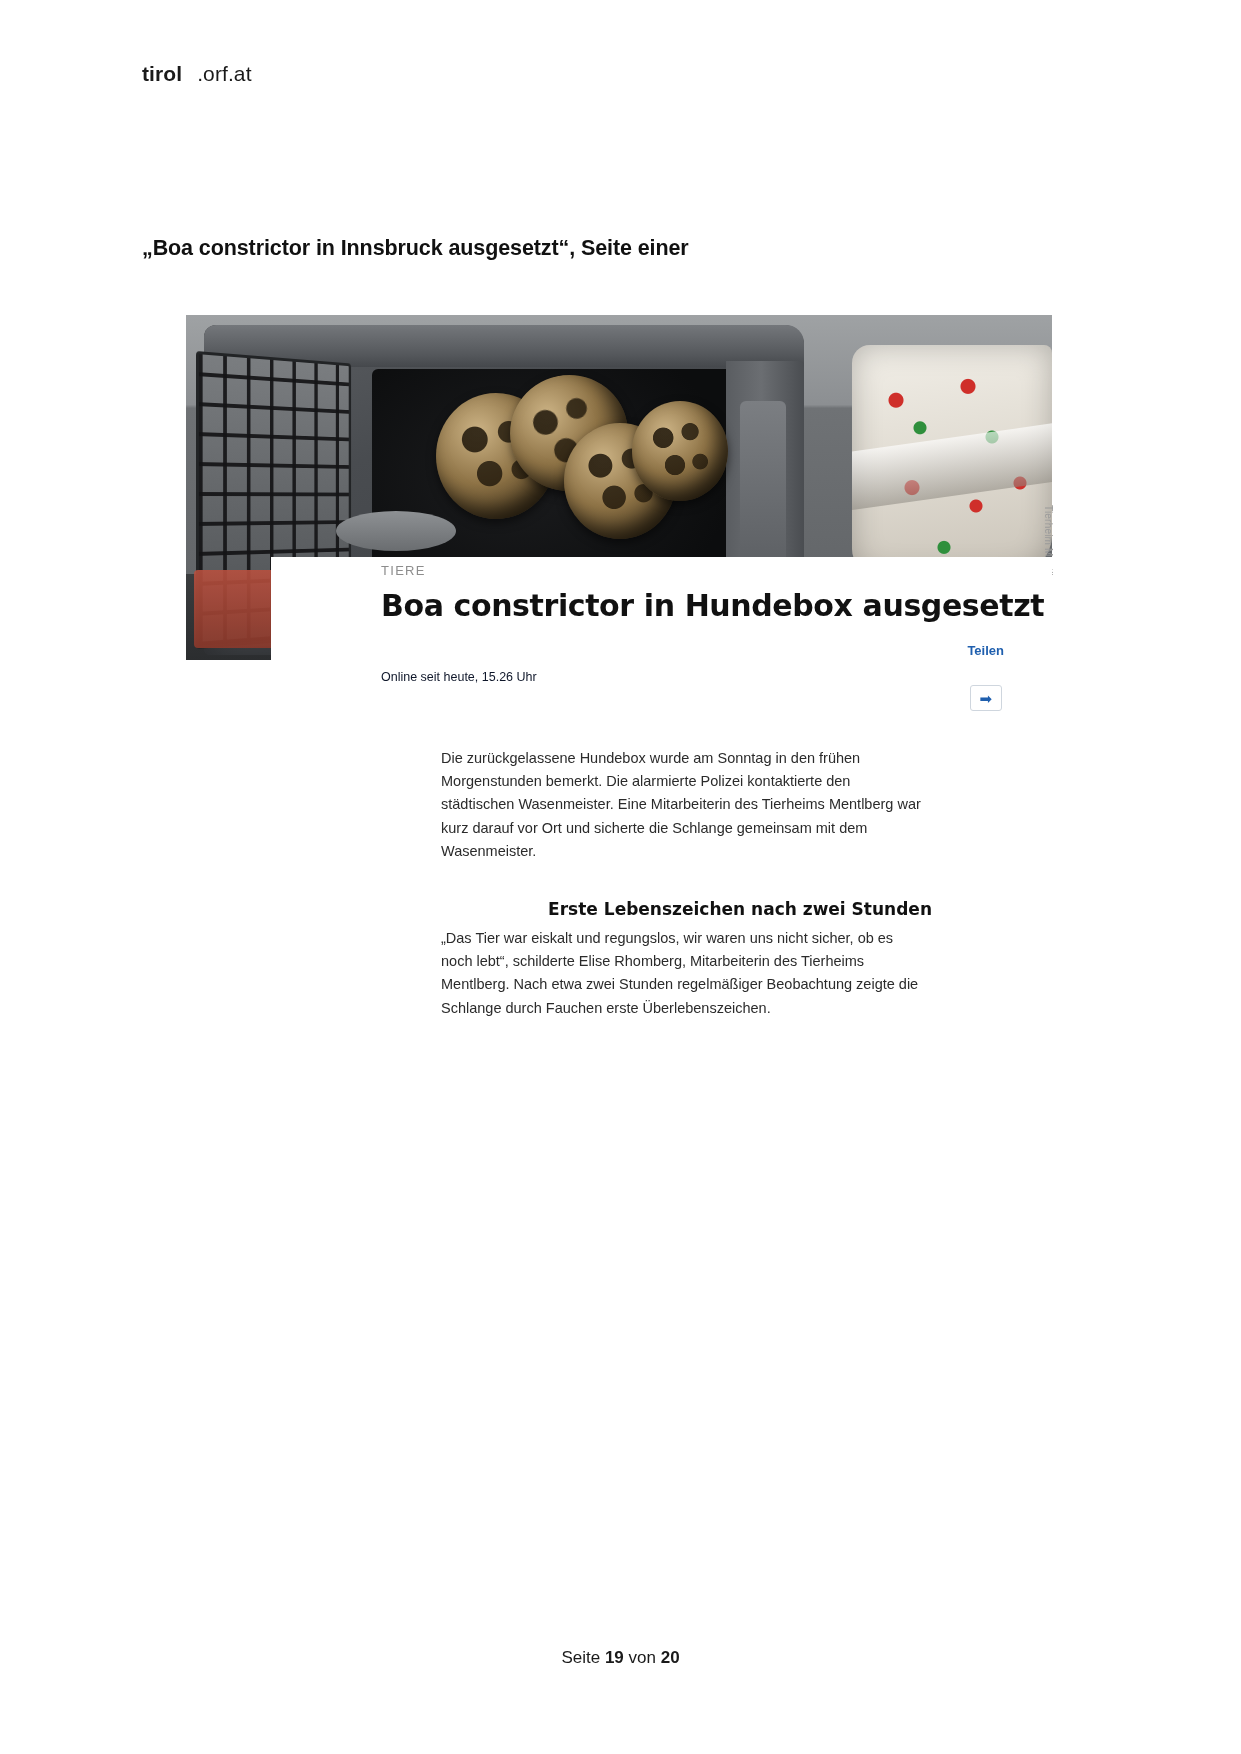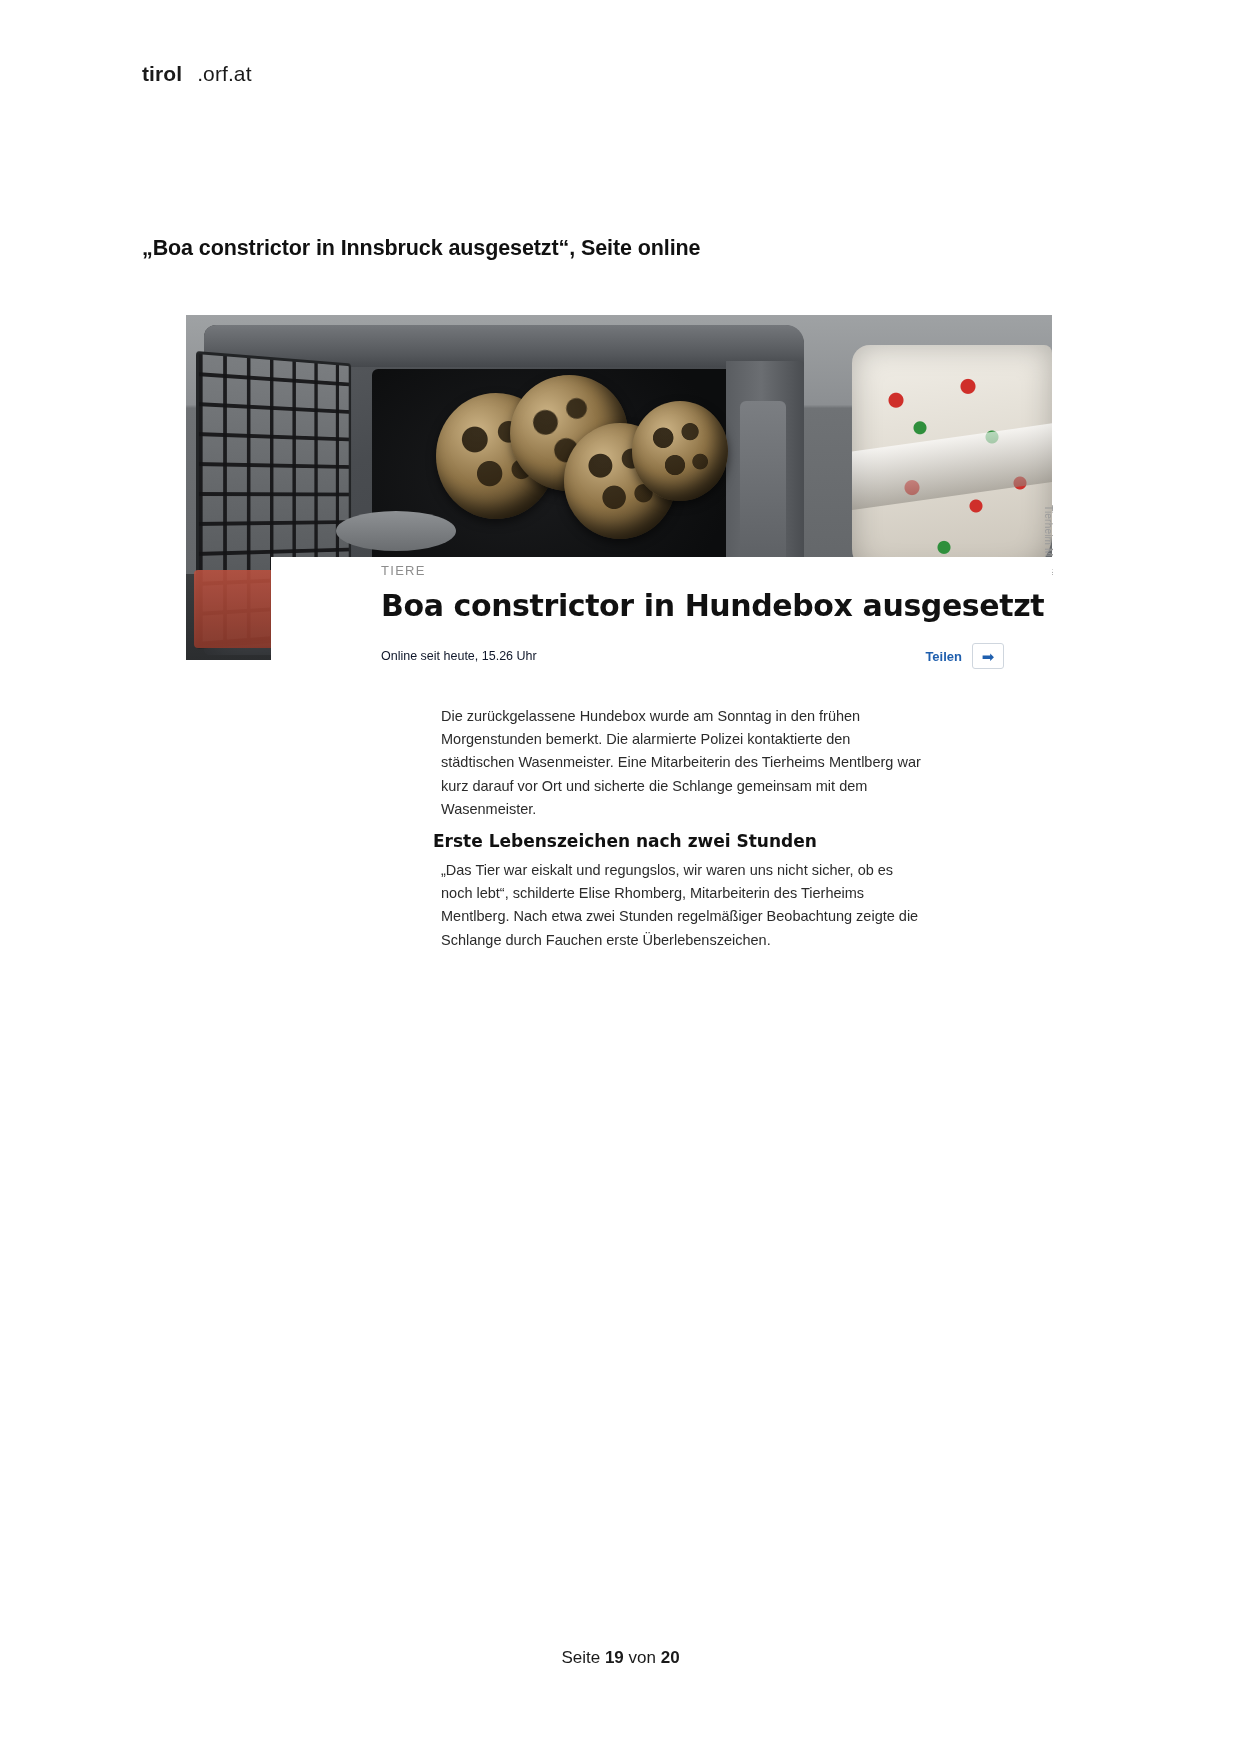--- a/index.html
+++ b/index.html
@@ -253,21 +253,22 @@
     padding: 20px 48px 0 110px;
   }
   .meta-time {
     font-size: 12.5px;
     color: #0f172a;
     text-align: right;
   }
   .share {
     display: flex;
     align-items: center;
-    gap: 10px;
+    gap: 27px;
+    flex-direction: column;
   }
   .share-label {
     font-size: 13px;
     font-weight: bold;
     color: #1f5fae;
   }
   .share-icon {
     width: 30px;
     height: 24px;
     border: 1px solid #cfd6de;
@@ -283,25 +284,26 @@
   .body-block {
     padding: 28px 120px 0 162px;
   }
   .body-block p {
     margin: 8px;
     font-size: 14.5px;
     line-height: 1.6;
     color: #2b2b2b;
   }
   .subhead {
-    margin: 10px 0 8px 0;
+    margin: 36px 0 8px 0;
     font-size: 17px;
     font-weight: bold;
     color: #111;
     font-family: "DejaVu Sans", sans-serif;
+    text-align: right;
   }
 
   
   .footer {
     position: absolute;
     left: 0;
     right: 0;
     top: 1648px;
     text-align: center;
     font-size: 17px;
@@ -309,21 +311,21 @@
   }
   .footer b { font-weight: bold; }
 </style>
 </head>
 <body>
 
 <div class="site-brand">
   <span class="b">tirol</span><span class="n">.orf.at</span>
 </div>
 
-<div class="doc-title">„Boa constrictor in Innsbruck ausgesetzt“, Seite online</div>
+<div class="doc-title">„Boa constrictor in Innsbruck ausgesetzt“, Seite einer</div>
 
 <div class="shot">
 
   <div class="photo">
     <div class="wall"></div>
     <div class="floor"></div>
 
     <div class="crate">
       <div class="top-rail"></div>
       <div class="inner-dark"></div>

